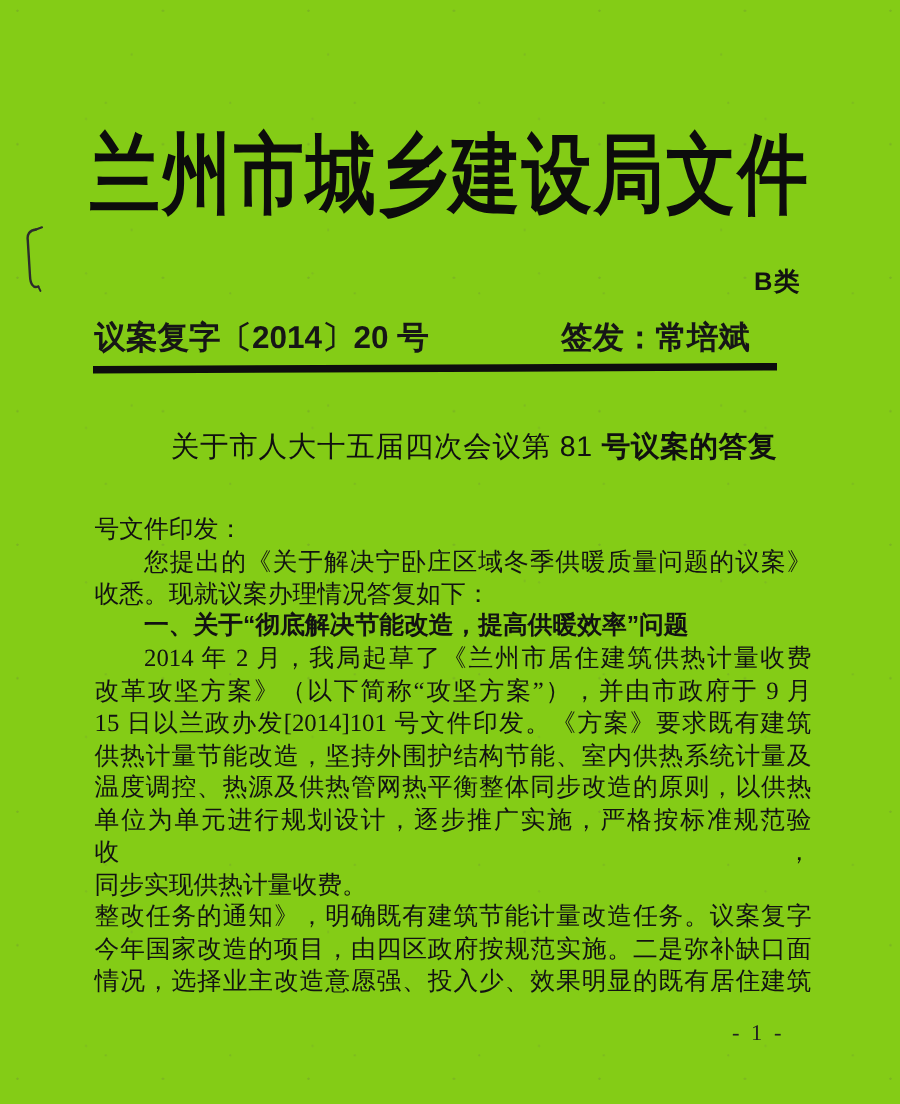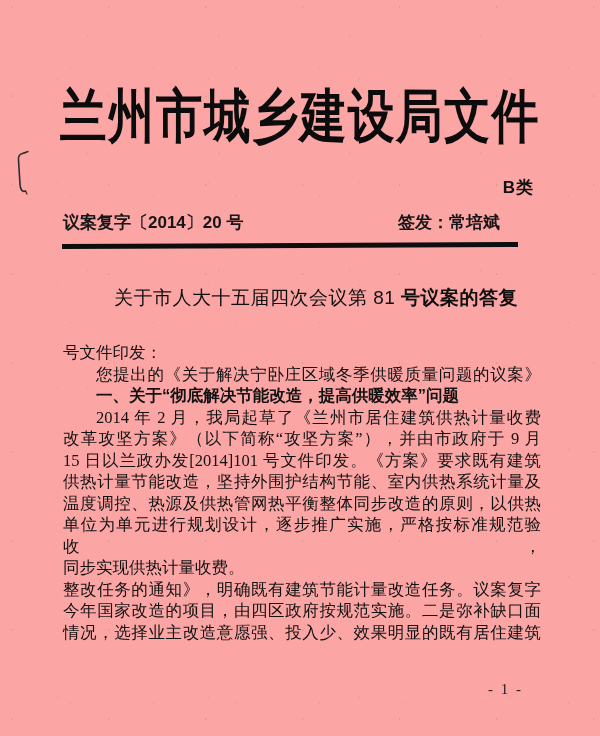--- a/index.html
+++ b/index.html
@@ -1,19 +1,19 @@
 <!DOCTYPE html>
 <html><head>
 <meta charset="utf-8">
 <style>
   html,body{margin:0;padding:0;}
   .page{
     position:relative;
     width:600px;height:736px;
-    background:#fca5a5;
+    background:#84cc16;
     overflow:hidden;
     font-family:"Liberation Serif", serif;
     color:#141414;
   }
   
   .page::before{
     content:"";
     position:absolute;inset:0;
     background-image:
       radial-gradient(circle at 12% 8%, rgba(80,80,80,.18) 0.6px, transparent 1px),
@@ -38,21 +38,21 @@
   .doc-class{
     position:absolute;top:176px;right:66px;
     font-family:"Liberation Sans", sans-serif;
     font-size:17px;font-weight:700;letter-spacing:1px;
     color:#111;
   }
   .meta-row{
     position:absolute;top:211px;left:63px;width:437px;
     display:flex;justify-content:space-between;align-items:baseline;
     font-family:"Liberation Sans", sans-serif;
-    font-size:17px;font-weight:700;color:#161616;
+    font-size:21px;font-weight:700;color:#161616;
     white-space:nowrap;
   }
   .rule{
     position:absolute;top:243px;left:62px;width:456px;height:5px;
     background:#0d0d0d;
     transform:rotate(-0.25deg);
   }
   .doc-title{
     position:absolute;top:285px;left:16px;width:100%;
     margin:0;text-align:center;white-space:nowrap;
@@ -103,20 +103,21 @@
     <span class="issuer"><span>签发：</span><span>常培斌</span></span>
   </div>
 
   <div class="rule"></div>
 
   <h2 class="doc-title"><span class="t-reg">关于市人大十五届四次会议第 81 </span><span class="t-bold">号议案的答复</span></h2>
 
   <div class="body" id="body-lines">
       <div class="line">号文件印发：</div>
       <div class="line indent justify">您提出的《关于解决宁卧庄区域冬季供暖质量问题的议案》</div>
+      <div class="line">收悉。现就议案办理情况答复如下：</div>
       <div class="line indent bold">一、关于“彻底解决节能改造，提高供暖效率”问题</div>
       <div class="line indent justify">2014 年 2 月，我局起草了《兰州市居住建筑供热计量收费</div>
       <div class="line justify">改革攻坚方案》（以下简称“攻坚方案”），并由市政府于 9 月</div>
       <div class="line justify">15 日以兰政办发[2014]101 号文件印发。《方案》要求既有建筑</div>
       <div class="line justify">供热计量节能改造，坚持外围护结构节能、室内供热系统计量及</div>
       <div class="line justify">温度调控、热源及供热管网热平衡整体同步改造的原则，以供热</div>
       <div class="line justify">单位为单元进行规划设计，逐步推广实施，严格按标准规范验收，</div>
       <div class="line">同步实现供热计量收费。</div>
       <div class="line justify">整改任务的通知》，明确既有建筑节能计量改造任务。议案复字</div>
       <div class="line justify">今年国家改造的项目，由四区政府按规范实施。二是弥补缺口面</div>

